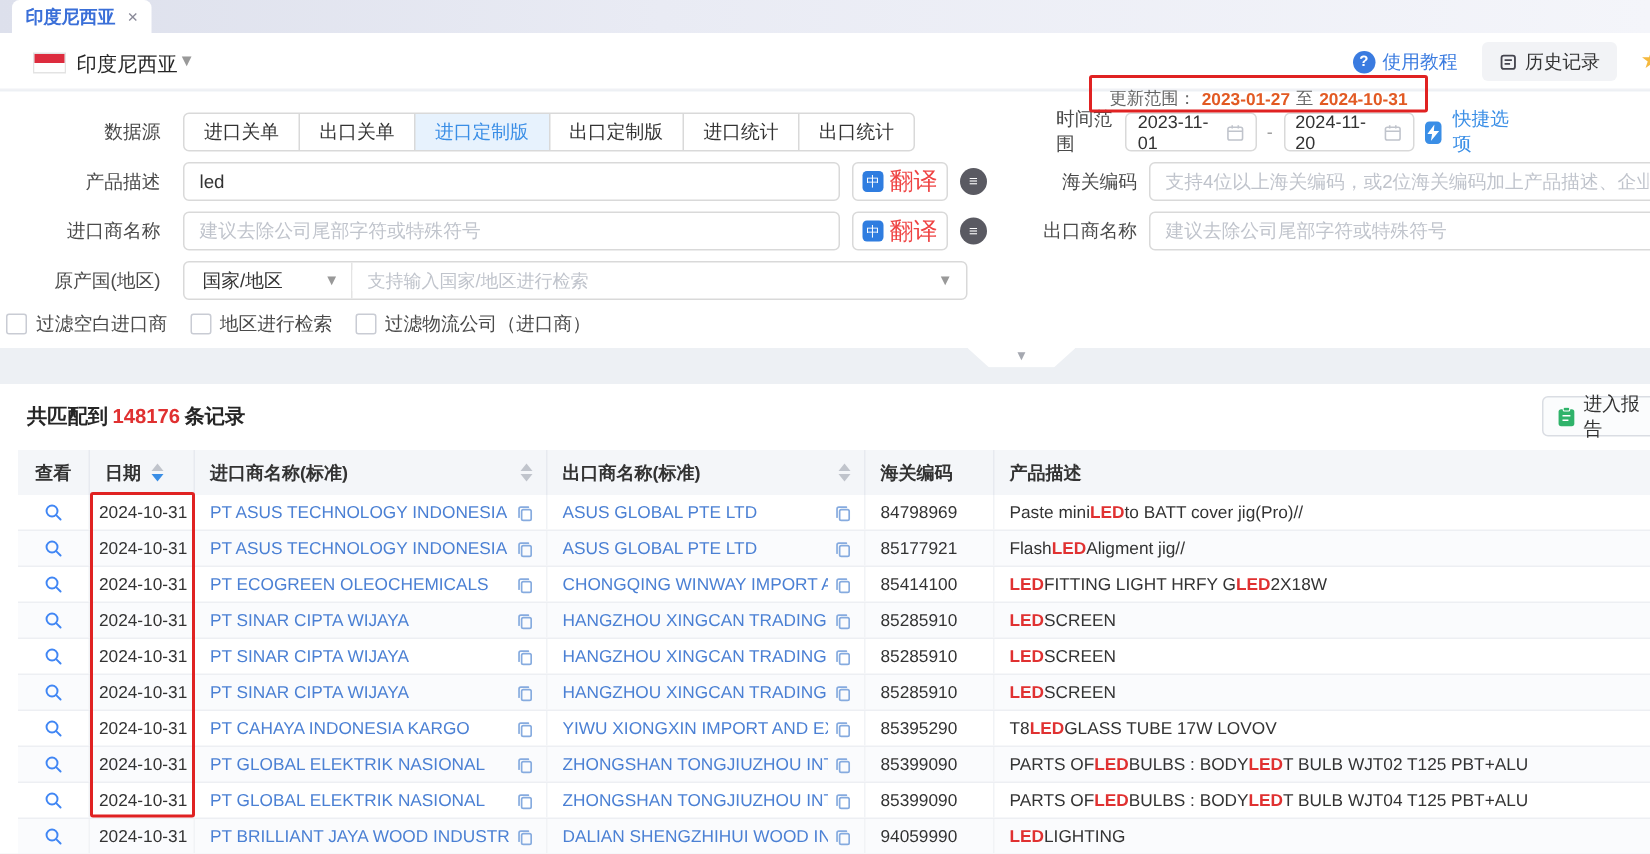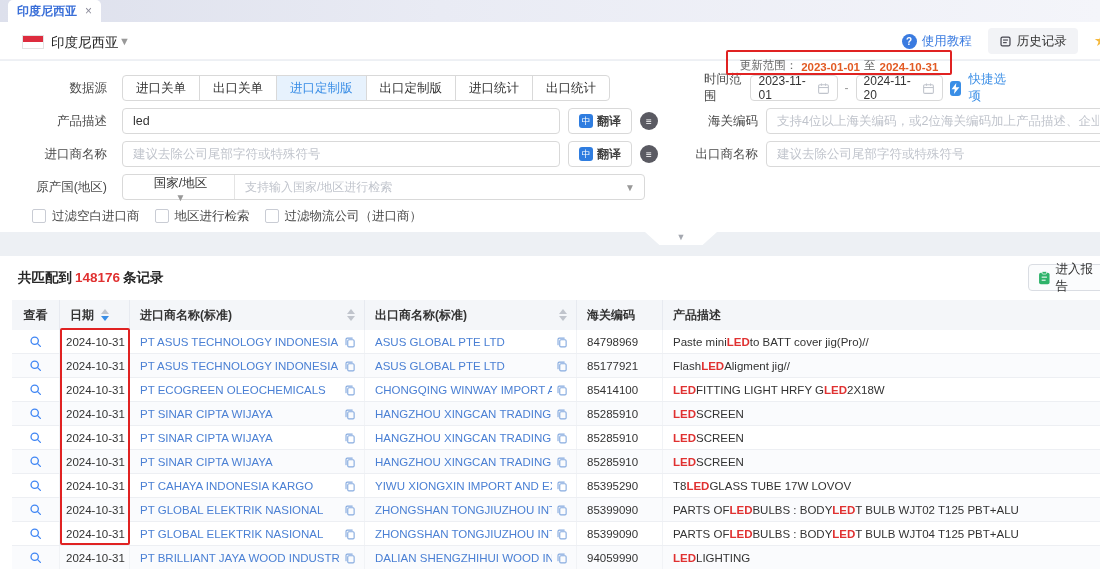--- a/index.html
+++ b/index.html
@@ -74,36 +74,36 @@
     border:1px solid #d9d9d9; border-radius:4px; padding:0 10px; font-size:12.5px;
     color:#333; background:#fff; outline:none;
     font-family:"Liberation Sans","DejaVu Sans",sans-serif; }
   .f-input::placeholder { color:#c0c4cc; }
   .wide-input { left:766px; width:344px; }
   .translate-btn { position:absolute; left:568px; top:0; width:64px; height:26px;
     border:1px solid #d9d9d9; border-radius:4px; background:#fff; display:flex;
     align-items:center; justify-content:center; gap:4px; cursor:pointer; }
   .trans-icon { width:14px; height:14px; border-radius:3px; background:#2f7de0;
     color:#fff; font-size:9px; display:flex; align-items:center; justify-content:center; }
-  .trans-text { font-size:12px; color:#404040;font-weight:bold; }
+  .trans-text { font-size:16px; color:#ef4444; }
   .mode-icon { position:absolute; left:640px; top:4px; width:18px; height:18px;
     border-radius:50%; background:#5a5a62; color:#fff; font-size:10px;
     display:flex; align-items:center; justify-content:center; cursor:pointer; }
   .origin-combo { position:absolute; left:122px; top:0; width:523px; height:26px;
     border:1px solid #d9d9d9; border-radius:4px; background:#fff;
     display:flex; align-items:center; }
   .origin-dd { width:112px; height:100%; display:flex; align-items:center;
-    padding:0 8px 0 12px; border-right:1px solid #e4e4e4; cursor:pointer;flex-direction:column; }
+    padding:0 8px 0 12px; border-right:1px solid #e4e4e4; cursor:pointer; }
   .origin-dd-val { flex:1; font-size:12.5px; color:#333; }
   .dd-chev { color:#999; font-size:10px; }
   .origin-input { flex:1; border:none; outline:none; font-size:12px; padding:0 10px;
     color:#c2410c; font-family:"Liberation Sans","DejaVu Sans",sans-serif; }
   .origin-input::placeholder { color:#c0c4cc; }
   .origin-chev { color:#999; font-size:10px; padding-right:9px; }
-  .cb-row { position:absolute; left:32px; top:147px; display:flex; gap:15px;
+  .cb-row { position:absolute; left:4px; top:147px; display:flex; gap:15px;
     align-items:center; height:16px; }
   .cb-item { display:flex; align-items:center; gap:6px; cursor:pointer; }
   .cb-box { width:14px; height:14px; border:1px solid #c9ccd4; border-radius:2px;
     background:#fff; }
   .cb-label { font-size:12.5px; color:#4a4a4a; white-space:nowrap; }
   
   .notch { position:absolute; left:645px; top:232px; width:72px; height:13px;
     background:#fff; clip-path:polygon(0 0,100% 0,80% 100%,20% 100%);
     display:flex; align-items:flex-start; justify-content:center; cursor:pointer; z-index:5; }
   .notch-chev { color:#a5a8b0; font-size:9px; line-height:10px; }
@@ -173,21 +173,21 @@
           <line x1="5" y1="9.4" x2="9.5" y2="9.4" stroke="#44444e" stroke-width="1.4"></line>
         </svg>
       <span>历史记录</span>
     </div>
     <span class="star-icon">★</span>
   </div>
 </div>
 
 <div class="anno anno-update">
   <span class="lbl">更新范围：</span>
-  <span class="dt">2023-01-01</span>
+  <span class="dt">2023-01-27</span>
   <span class="lbl">至</span>
   <span class="dt">2024-10-31</span>
 </div>
 
 <div class="filter-panel">
 
   <div class="frow" style="top:14px;">
     <span class="f-label">数据源</span>
     <div class="seg" id="seg">
         <div class="seg-btn">进口关单</div>

